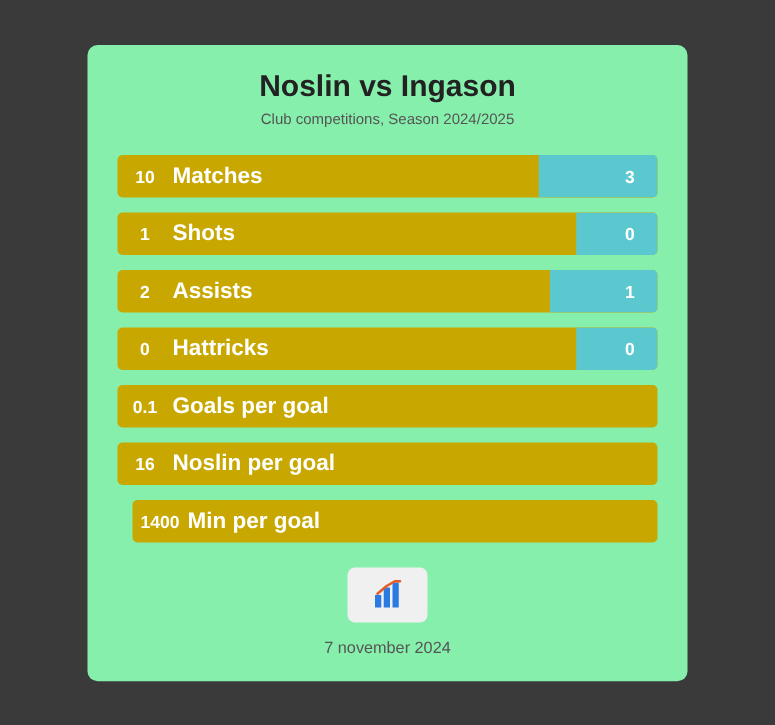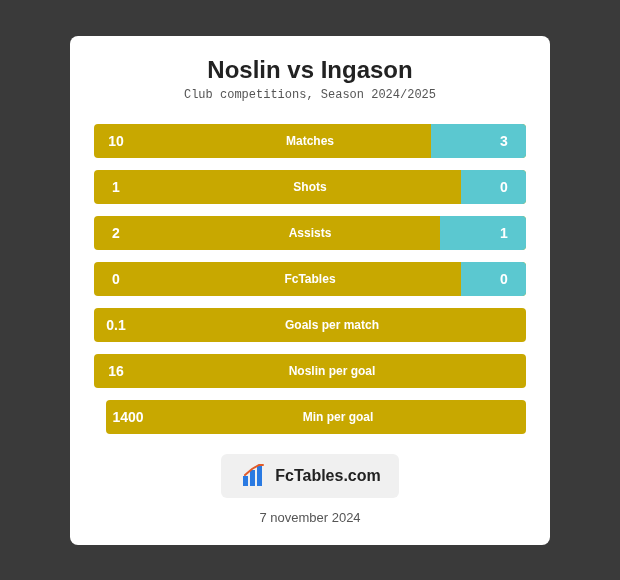--- a/index.html
+++ b/index.html
@@ -9,63 +9,61 @@
       height: 580px;
       background: #3a3a3a;
       font-family: Arial, sans-serif;
       display: flex;
       align-items: center;
       justify-content: center;
       overflow: hidden;
     }
 
     .card {
-      background: #ffffff;
+      background: #86efac;
       width: 480px;
       border-radius: 8px;
       padding: 20px 24px 20px 24px;
       position: relative;
     }
 
     .title {
       text-align: center;
       font-size: 24px;
       font-weight: bold;
       color: #222;
       margin-bottom: 4px;
     }
 
     .subtitle {
       text-align: center;
       font-size: 12px;
       color: #555;
       margin-bottom: 18px;
-      font-family: Liberation Mono, monospace;
     }
 
     .stats-table {
       width: 100%;
       border-collapse: separate;
       border-spacing: 0 4px;
     }
 
     .left-val {
       min-width: 44px;
       text-align: center;
       font-size: 14px;
       font-weight: bold;
       color: #fff;
       z-index: 2;
       padding: 0 6px;
     }
 
     .label-area {
       flex: 1;
-      text-align: center;
-      font-size: 12px;
+      font-size: 18px;
       font-weight: bold;
       color: #fff;
       z-index: 2;
       position: relative;
     }
 
     .right-val {
       min-width: 44px;
       text-align: center;
       font-size: 14px;
@@ -190,36 +188,36 @@
           </tr>
           <tr>
             <td colspan="1">
               <div style="height:4px"></div>
             </td>
           </tr>
           <tr>
             <td style="width: 100%;">
               <div class="stat-bar-wrapper">
                 <div class="left-val" style="z-index: 2; position: relative;">0</div>
-                <div class="label-area" style="z-index: 2; position: relative;">FcTables</div>
+                <div class="label-area" style="z-index: 2; position: relative;">Hattricks</div>
                 <div class="right-fill" style="width: 15%;"></div>
                 <div class="right-val" style="z-index: 2; position: relative;">0</div>
               </div>
             </td>
           </tr>
           <tr>
             <td colspan="1">
               <div style="height:4px"></div>
             </td>
           </tr>
           <tr>
             <td style="width: 100%;">
               <div class="stat-bar-wrapper">
                 <div class="left-val" style="z-index: 2; position: relative;">0.1</div>
-                <div class="label-area" style="z-index: 2; position: relative;">Goals per match</div>
+                <div class="label-area" style="z-index: 2; position: relative;">Goals per goal</div>
               </div>
             </td>
           </tr>
           <tr>
             <td colspan="1">
               <div style="height:4px"></div>
             </td>
           </tr>
           <tr>
             <td style="width: 100%;">
@@ -246,20 +244,19 @@
     </table>
 
     <div class="logo-area">
       <div class="logo-box">
         <svg class="logo-icon" viewBox="0 0 28 28" xmlns="http://www.w3.org/2000/svg">
           <rect x="4" y="14" width="5" height="10" fill="#2a7ae2"></rect>
           <rect x="11" y="8" width="5" height="16" fill="#2a7ae2"></rect>
           <rect x="18" y="4" width="5" height="20" fill="#2a7ae2"></rect>
           <polyline points="6,13 13,7 20,3 24,3" stroke="#e25c2a" stroke-width="2" fill="none" stroke-linecap="round"></polyline>
         </svg>
-        <span class="logo-text">FcTables.com</span>
       </div>
     </div>
 
     <div class="footer-date">7 november 2024</div>
   </div>
 
 </div>
 
 </body></html>

